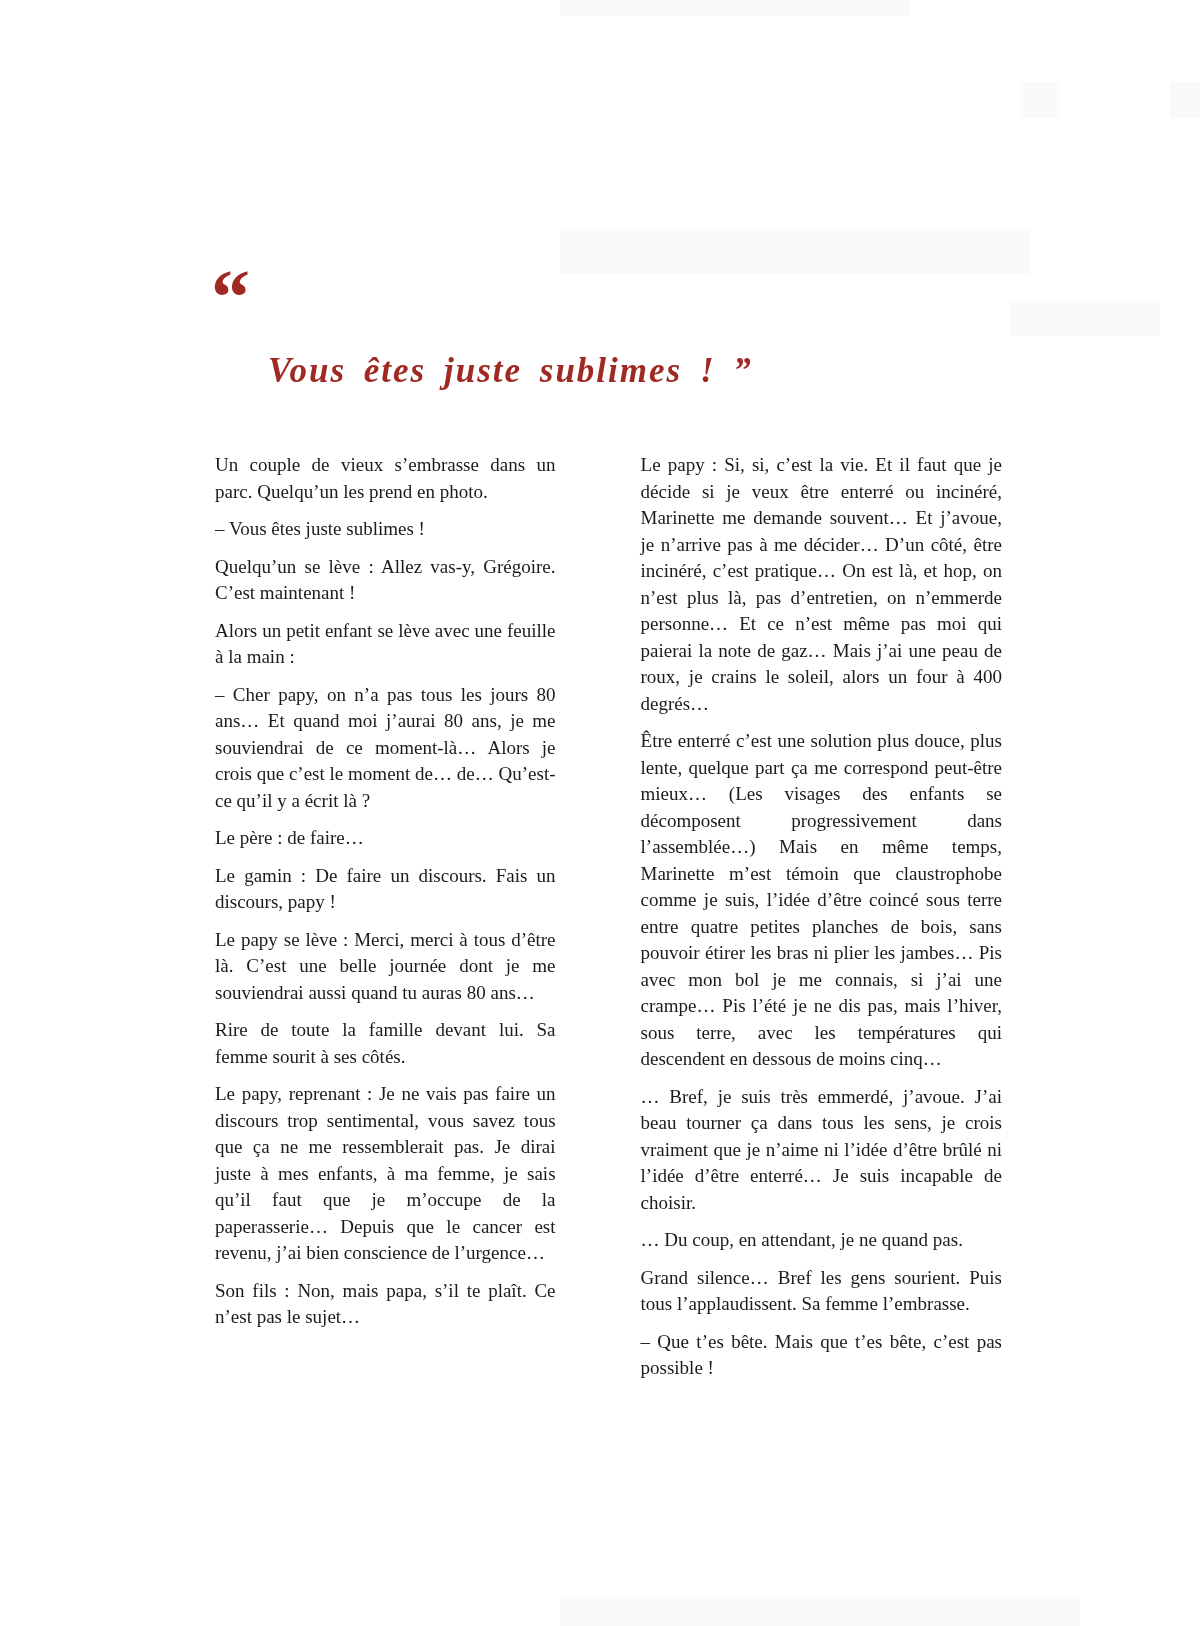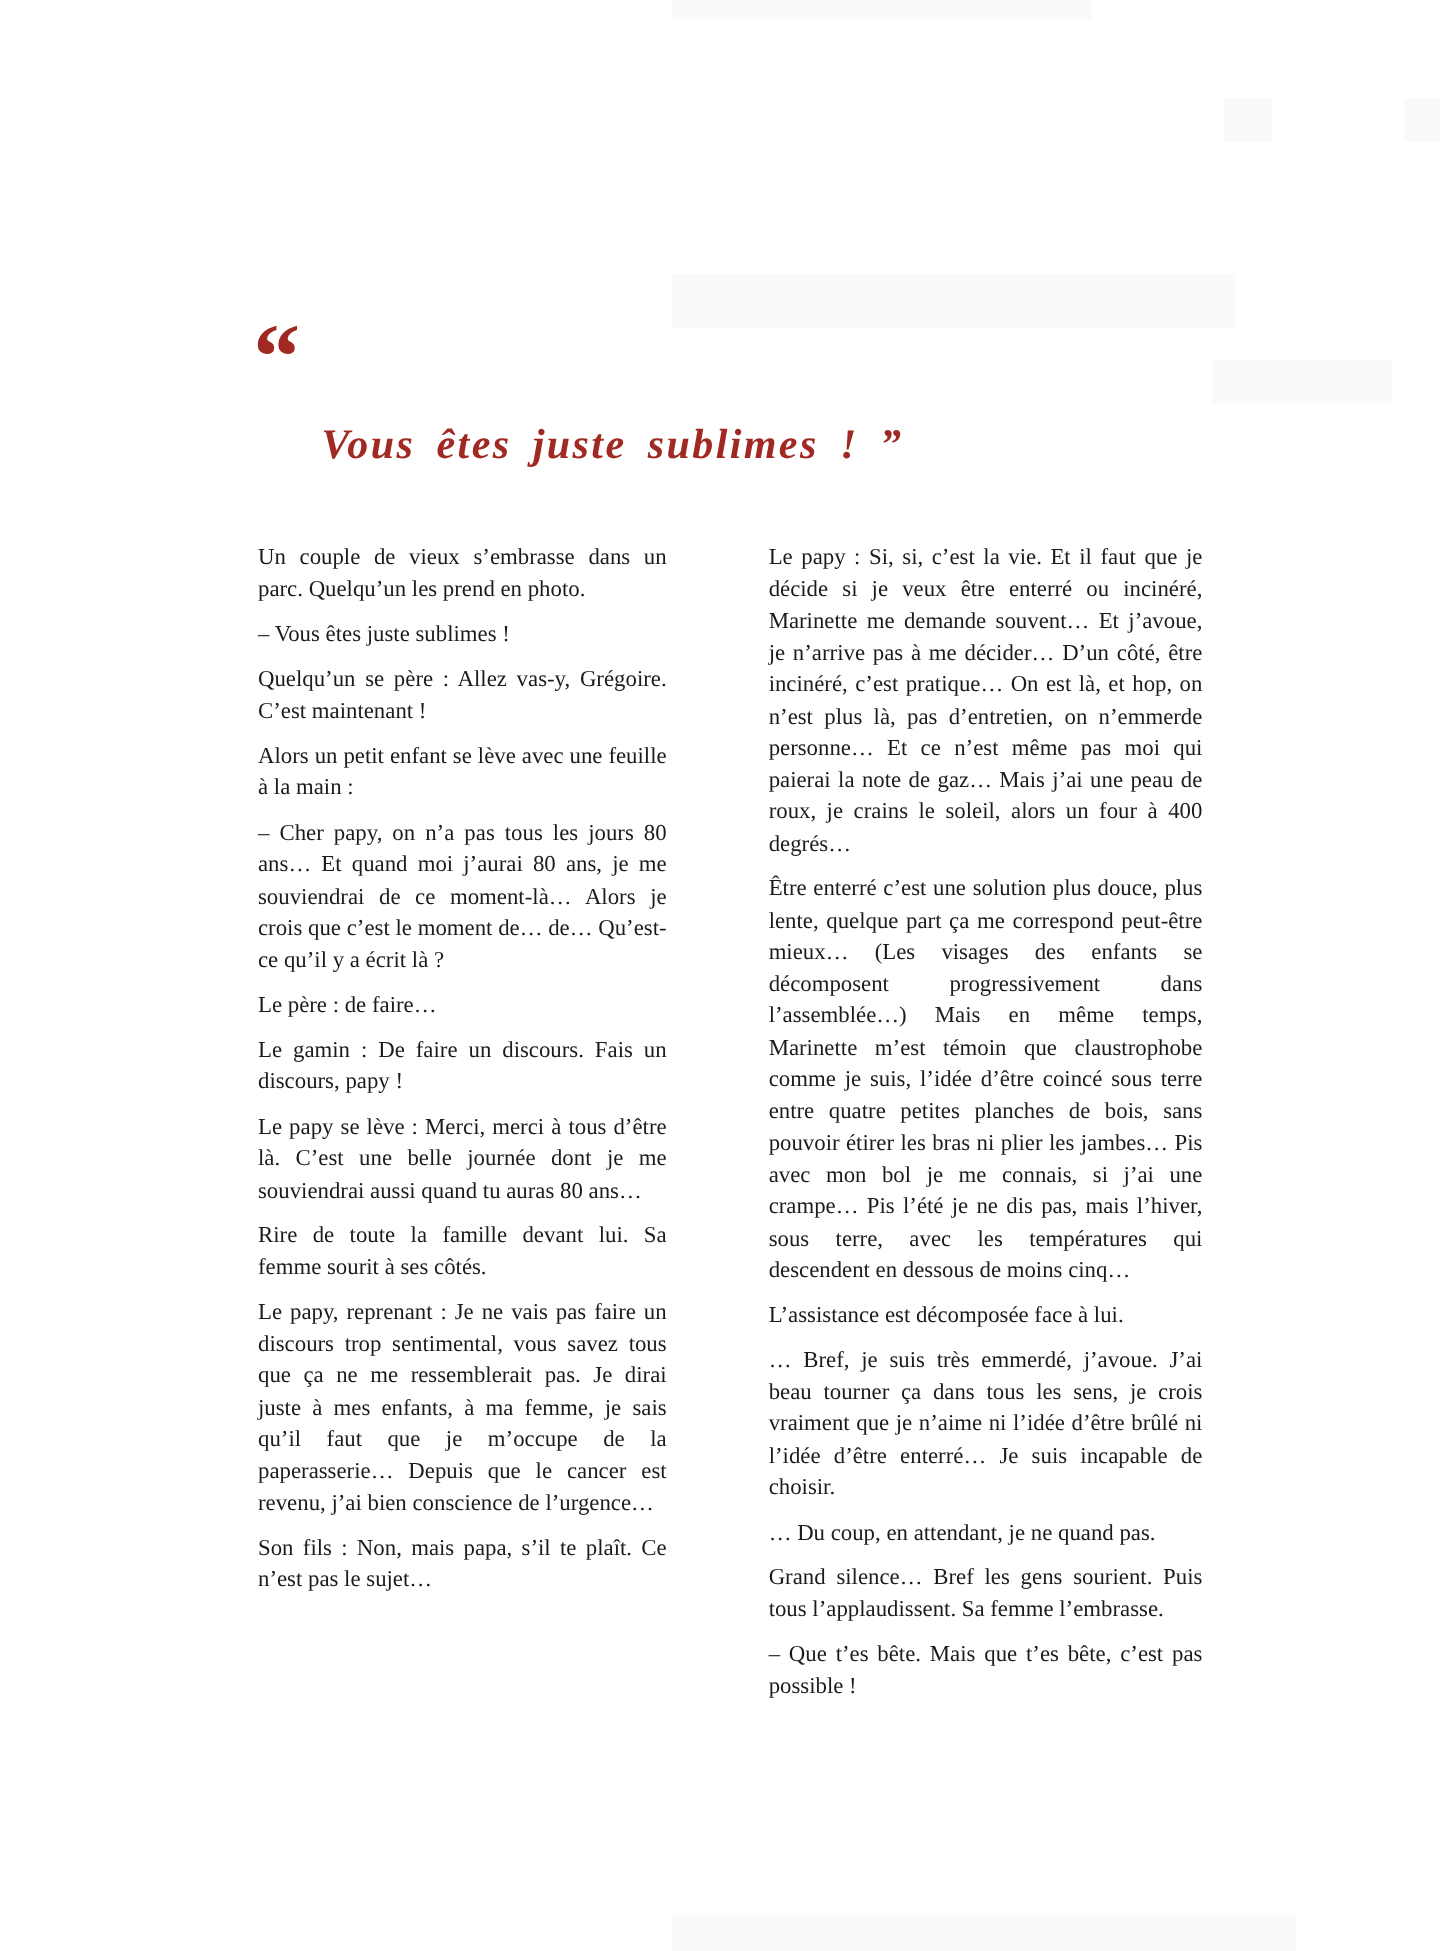--- a/index.html
+++ b/index.html
@@ -74,32 +74,31 @@
 <div class="artifact" style="left:560px; top:1596px;width:520px;height:30px;"></div>
 
 <div class="quote-mark">“</div>
 
 <h1 class="page-title">Vous êtes juste sublimes ! ”</h1>
 
 <div class="columns">
   <div class="col col-left">
       <p>Un couple de vieux s’embrasse dans un parc. Quelqu’un les prend en photo.</p>
       <p>– Vous êtes juste sublimes !</p>
-      <p>Quelqu’un se père : Allez vas-y, Grégoire. C’est maintenant !</p>
+      <p>Quelqu’un se lève : Allez vas-y, Grégoire. C’est maintenant !</p>
       <p>Alors un petit enfant se lève avec une feuille à la main :</p>
       <p>– Cher papy, on n’a pas tous les jours 80 ans… Et quand moi j’aurai 80 ans, je me souviendrai de ce moment-là… Alors je crois que c’est le moment de…  de… Qu’est-ce qu’il y a écrit là ?</p>
       <p>Le père : de faire…</p>
       <p>Le gamin : De faire un discours. Fais un discours, papy !</p>
       <p>Le papy se lève : Merci, merci à tous d’être là. C’est une belle journée dont je me souviendrai aussi quand tu auras 80 ans…</p>
       <p>Rire de toute la famille devant lui. Sa femme sourit à ses côtés.</p>
       <p>Le papy, reprenant : Je ne vais pas faire un discours trop sentimental, vous savez tous que ça ne me ressemblerait pas. Je dirai juste à mes enfants, à ma femme, je sais qu’il faut que je m’occupe de la paperasserie… Depuis que le cancer est revenu, j’ai bien conscience de l’urgence…</p>
       <p>Son fils : Non, mais papa, s’il te plaît. Ce n’est pas le sujet…</p>
     </div>
   <div class="col col-right">
       <p>Le papy : Si, si, c’est la vie. Et il faut que je décide si je veux être enterré ou incinéré, Marinette me demande souvent… Et j’avoue, je n’arrive pas à me décider… D’un côté, être incinéré, c’est pratique… On est là, et hop, on n’est plus là, pas d’entretien, on n’emmerde personne… Et ce n’est même pas moi qui paierai la note de gaz… Mais j’ai une peau de roux, je crains le soleil, alors un four à 400 degrés…</p>
       <p>Être enterré c’est une solution plus douce, plus lente, quelque part ça me correspond peut-être mieux… (Les visages des enfants se décomposent progressivement dans l’assemblée…) Mais en même temps, Marinette m’est témoin que claustrophobe comme je suis, l’idée d’être coincé sous terre entre quatre petites planches de bois, sans pouvoir étirer les bras ni plier les jambes… Pis avec mon bol je me connais, si j’ai une crampe… Pis l’été je ne dis pas, mais l’hiver, sous terre, avec les températures qui descendent en dessous de moins cinq…</p>
-      <p>L’assistance est décomposée face à lui.</p>
       <p>… Bref, je suis très emmerdé, j’avoue. J’ai beau tourner ça dans tous les sens, je crois vraiment que je n’aime ni l’idée d’être brûlé ni l’idée d’être enterré… Je suis incapable de choisir.</p>
       <p>… Du coup, en attendant, je ne quand pas.</p>
       <p>Grand silence… Bref les gens sourient. Puis tous l’applaudissent. Sa femme l’embrasse.</p>
       <p>– Que t’es bête. Mais que t’es bête, c’est pas possible !</p>
     </div>
 </div>
 
 </body></html>

